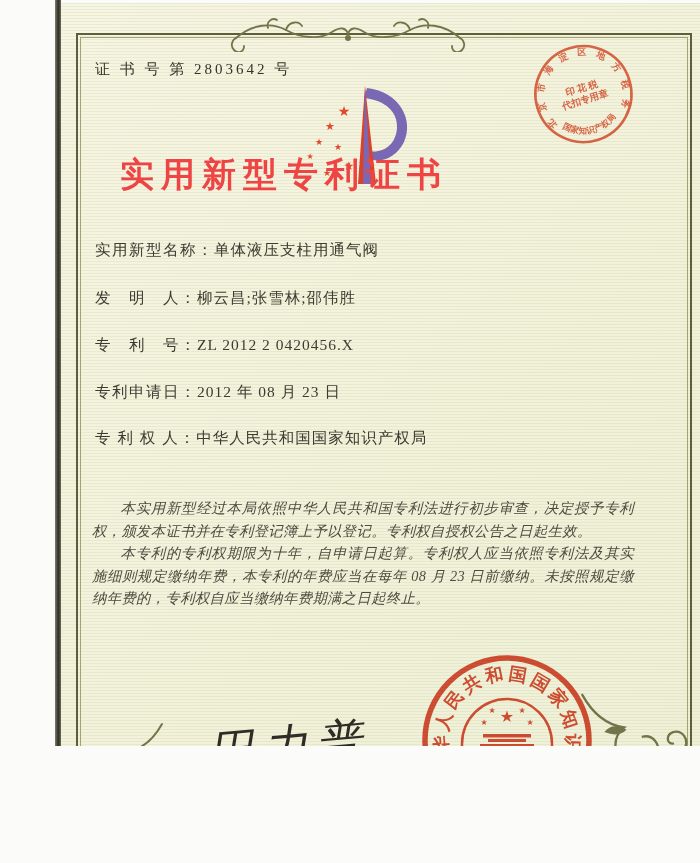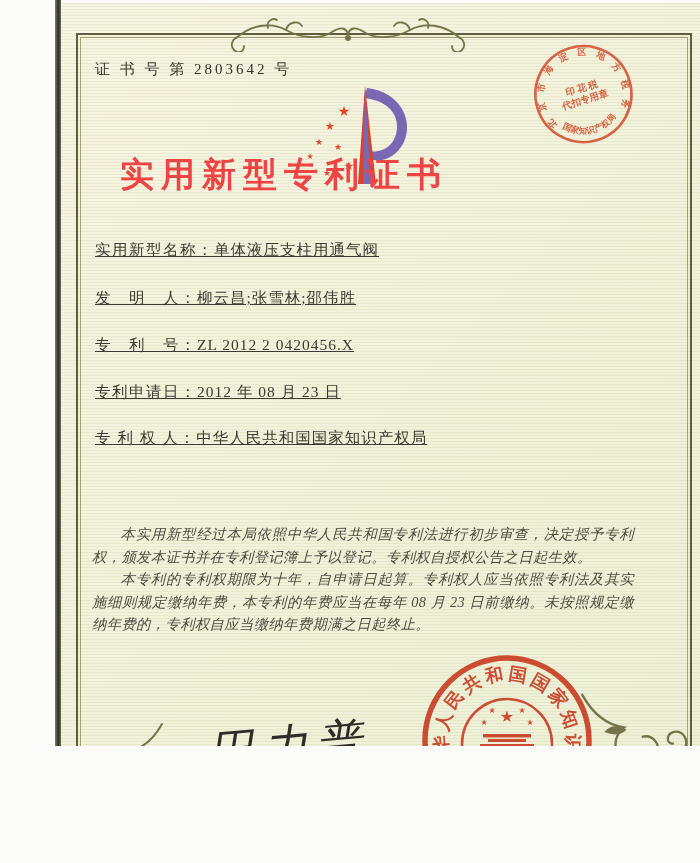--- a/index.html
+++ b/index.html
@@ -19,23 +19,23 @@
   .orn{position:absolute;z-index:3;}
   .orn svg{display:block;}
   .flip{transform:scaleX(-1);}
   
   .cert-no{position:absolute;left:95px;top:60px;font-size:15px;letter-spacing:3px;
         color:#35332a;z-index:4;}
   .logo{position:absolute;left:292px;top:82px;z-index:4;}
   .title{position:absolute;left:120px;top:152px;width:460px;
         font-size:34px;font-weight:700;letter-spacing:7px;color:#ef4444;z-index:4;}
   .field{position:absolute;left:95px;width:520px;font-size:15.5px;color:#3d3b31;
-        letter-spacing:1px;z-index:4;white-space:nowrap;text-decoration:underline;}
+        letter-spacing:1px;z-index:4;white-space:nowrap;}
   .field .lbl{letter-spacing:1.5px;}
-  .body-text{position:absolute;left:92px;top:523px;width:542px;z-index:4;
+  .body-text{position:absolute;left:92px;top:497px;width:542px;z-index:4;
         font-size:14.3px;line-height:22.5px;color:#4d4a3f;font-style:italic;
         text-align:justify;}
   .body-text p{margin:0;text-indent:2em;letter-spacing:0.4px;}
   .commissioner{position:absolute;left:148px;top:757px;font-size:17px;
         letter-spacing:6px;color:#3a382f;z-index:4;}
   .signature{position:absolute;left:208px;top:716px;font-size:46px;font-style:italic;
         letter-spacing:8px;color:#2f2c26;transform:rotate(-5deg);z-index:5;}
   
   .big-seal{position:absolute;left:412px;top:645px;z-index:4;opacity:0.92;
         mix-blend-mode:multiply;}

